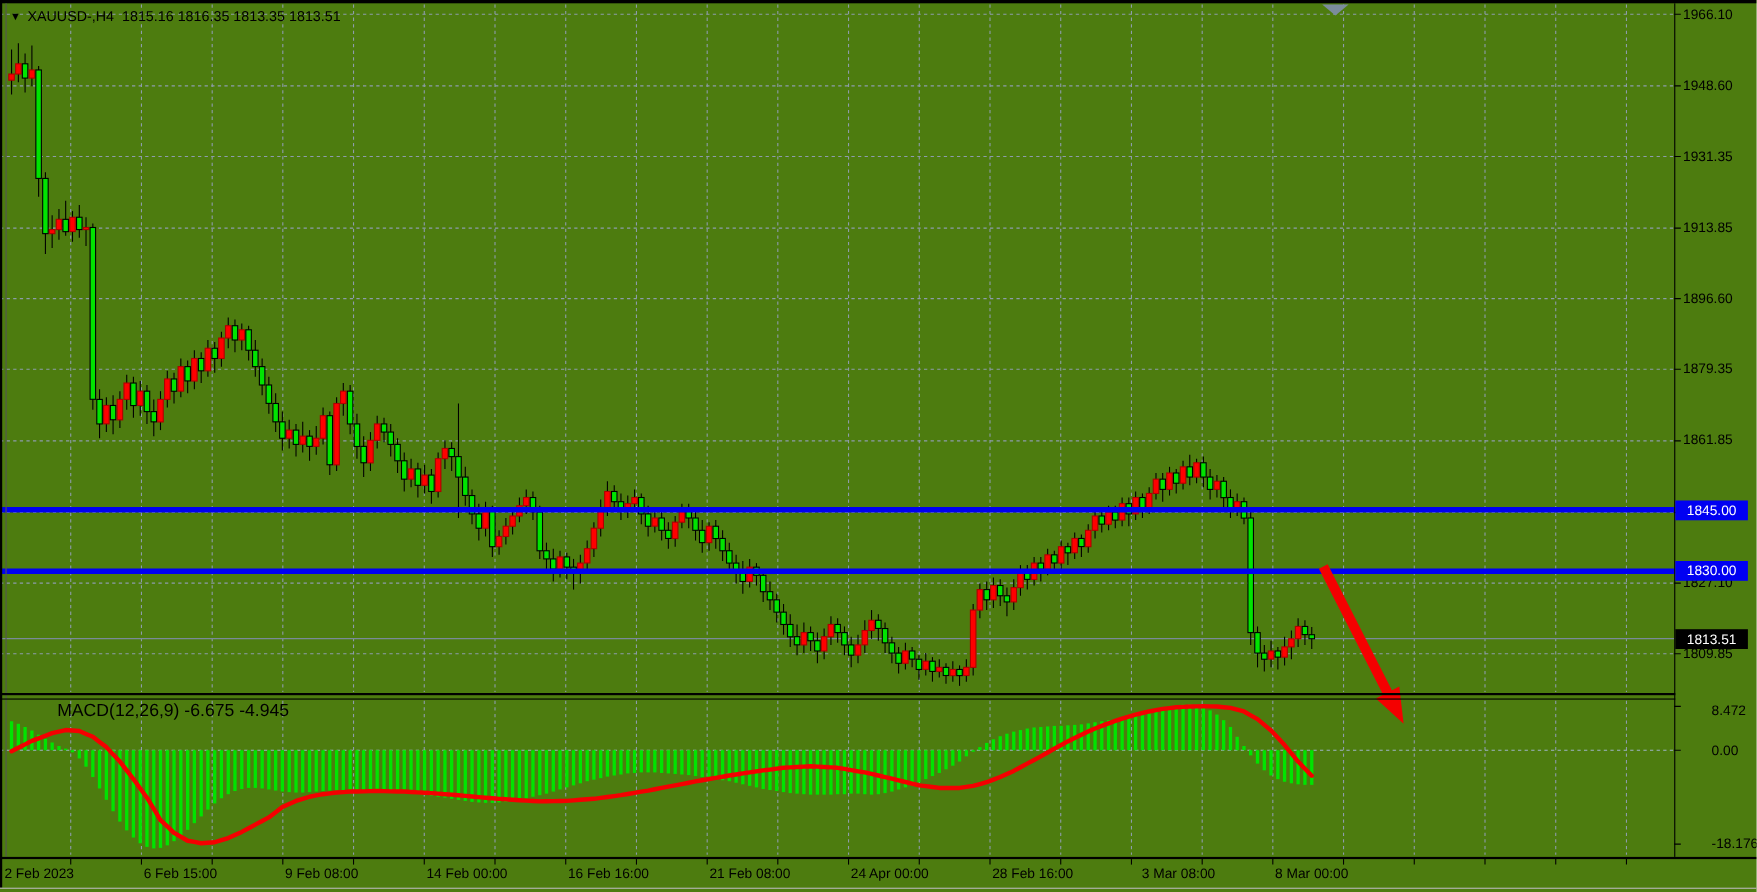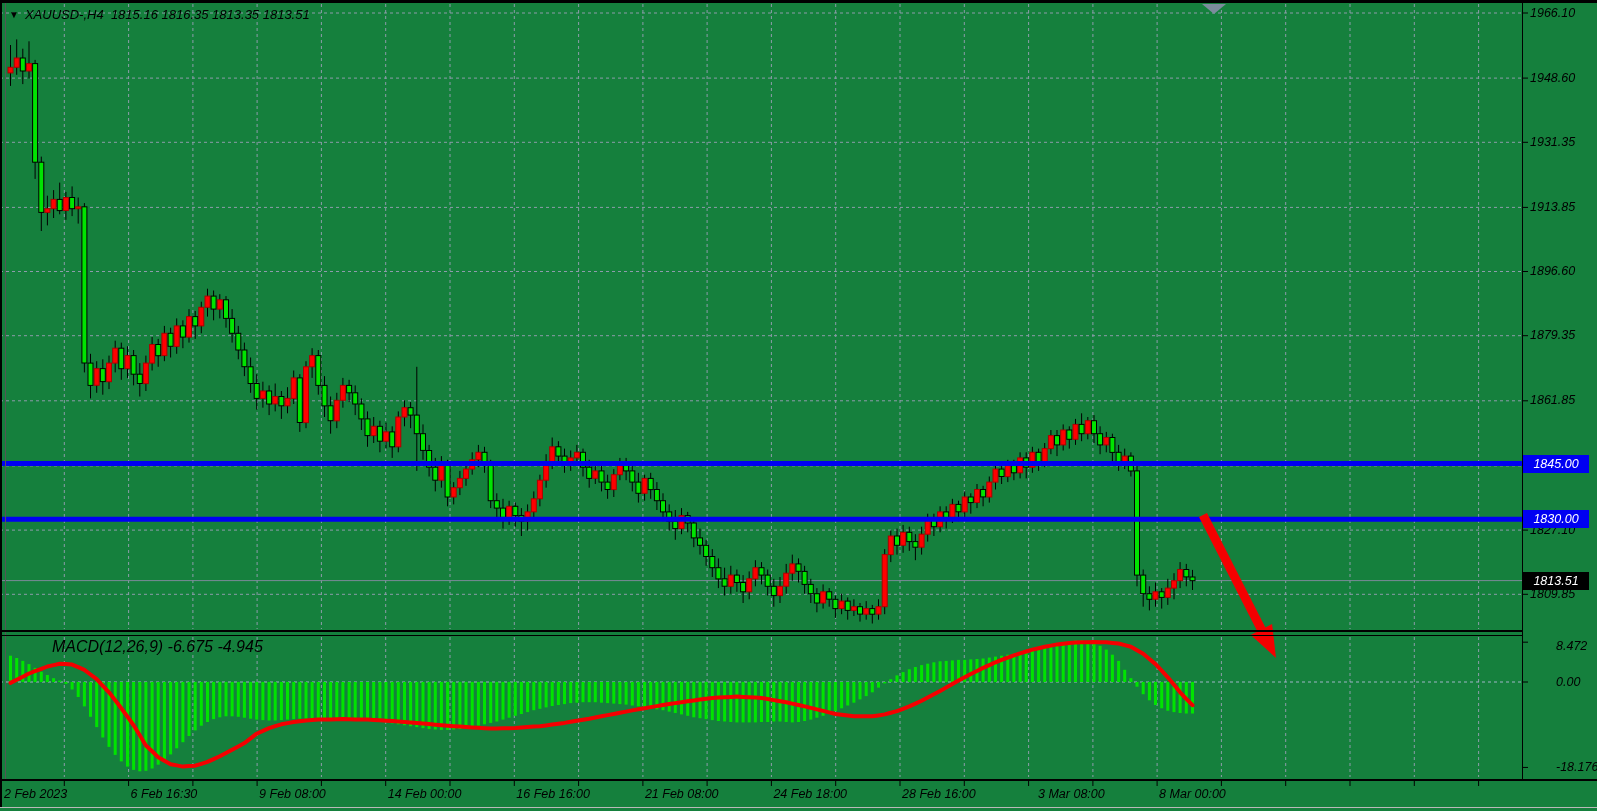--- a/index.html
+++ b/index.html
@@ -1,16 +1,16 @@
 <!DOCTYPE html>
 <html><head>
 <meta charset="utf-8">
 <style>
   html,body{margin:0;padding:0;background:#e8e8e8;font-family:"Liberation Sans",sans-serif;}
-  .window{position:relative;width:1597px;height:811px;background:#15803d;overflow:hidden;font-style:italic;}
+  .window{position:relative;width:1597px;height:811px;background:#4d7c0f;overflow:hidden;}
   .abs{position:absolute;}
   .border-top{left:0;top:0;width:1597px;height:3px;background:#000;}
   .border-left{left:0;top:0;width:2px;height:807px;background:#000;}
   .border-left2{left:5px;top:3px;width:1px;height:776px;background:#555;}
   .sep-main-bottom{left:0;top:630px;width:1523px;height:2px;background:#000;}
   .sep-macd-top{left:0;top:635px;width:1523px;height:1px;background:#000;}
   .sep-macd-bottom{left:0;top:779px;width:1597px;height:2px;background:#000;}
   .axis-vline{left:1522px;top:3px;width:1px;height:776px;background:#000;}
   .bottom-edge{left:0;top:807px;width:1597px;height:1px;background:#b9b9b9;}
   .chart-title{left:9px;top:7px;font-size:13px;color:#000;white-space:nowrap;z-index:30;}
@@ -723,26 +723,26 @@
       <div class="abs price-label" style="left: 7px; top: 328.2px;">1879.35</div>
       <div class="abs price-label" style="left: 7px; top: 393.3px;">1861.85</div>
       <div class="abs price-label" style="left: 7px; top: 522.6px; text-align: center;">1827.10</div>
       <div class="abs price-label" style="left: 7px; top: 586.8px;">1809.85</div>
       <div class="abs macd-axis-label" style="left: 5px; top: 639px;">8.472</div>
       <div class="abs macd-axis-label" style="left: 5px; top: 675px;">0.00</div>
       <div class="abs macd-axis-label" style="left: 5px; top: 760.4px;">-18.176</div>
     </div>
   <div id="time-axis" class="abs" style="left:0;top:781px;width:1597px;height:26px;">
       <div class="abs time-label" style="left: 4px; top: 6px;">2 Feb 2023</div>
-      <div class="abs time-label" style="left: 130.6px; top: 6px;">6 Feb 16:30</div>
+      <div class="abs time-label" style="left: 130.6px; top: 6px;">6 Feb 15:00</div>
       <div class="abs time-label" style="left: 259.1px; top: 6px;">9 Feb 08:00</div>
       <div class="abs time-label" style="left: 387.7px; top: 6px;">14 Feb 00:00</div>
       <div class="abs time-label" style="left: 516.3px; top: 6px;">16 Feb 16:00</div>
       <div class="abs time-label" style="left: 644.9px; top: 6px;">21 Feb 08:00</div>
-      <div class="abs time-label" style="left: 773.4px; top: 6px;">24 Feb 18:00</div>
+      <div class="abs time-label" style="left: 773.4px; top: 6px;">24 Apr 00:00</div>
       <div class="abs time-label" style="left: 902px; top: 6px;">28 Feb 16:00</div>
       <div class="abs time-label" style="left: 1038px; top: 6px;">3 Mar 08:00</div>
       <div class="abs time-label" style="left: 1159.1px; top: 6px;">8 Mar 00:00</div>
     </div>
 
   <div class="abs price-tag" id="tag-1845" style="top: 454.5px; background: rgb(0, 0, 242);">1845.00</div>
   <div class="abs price-tag" id="tag-1830" style="top: 510.3px; background: rgb(0, 0, 242);">1830.00</div>
   <div class="abs price-tag" id="tag-bid" style="top: 571.6px; background: rgb(0, 0, 0);">1813.51</div>
 
   <div class="abs border-top"></div>

